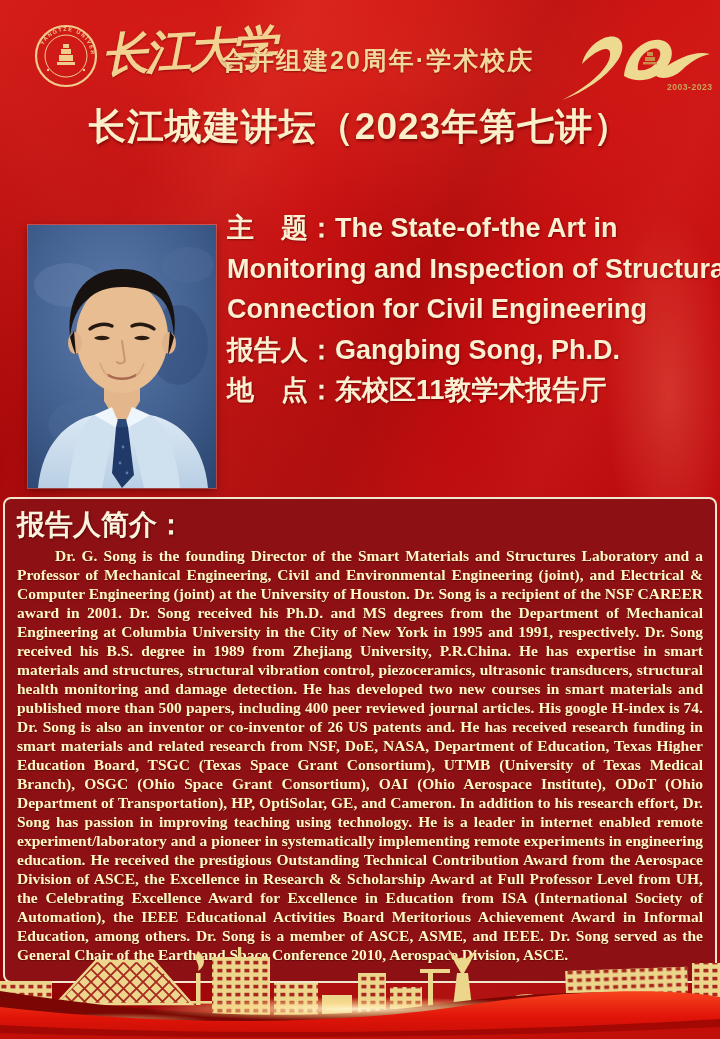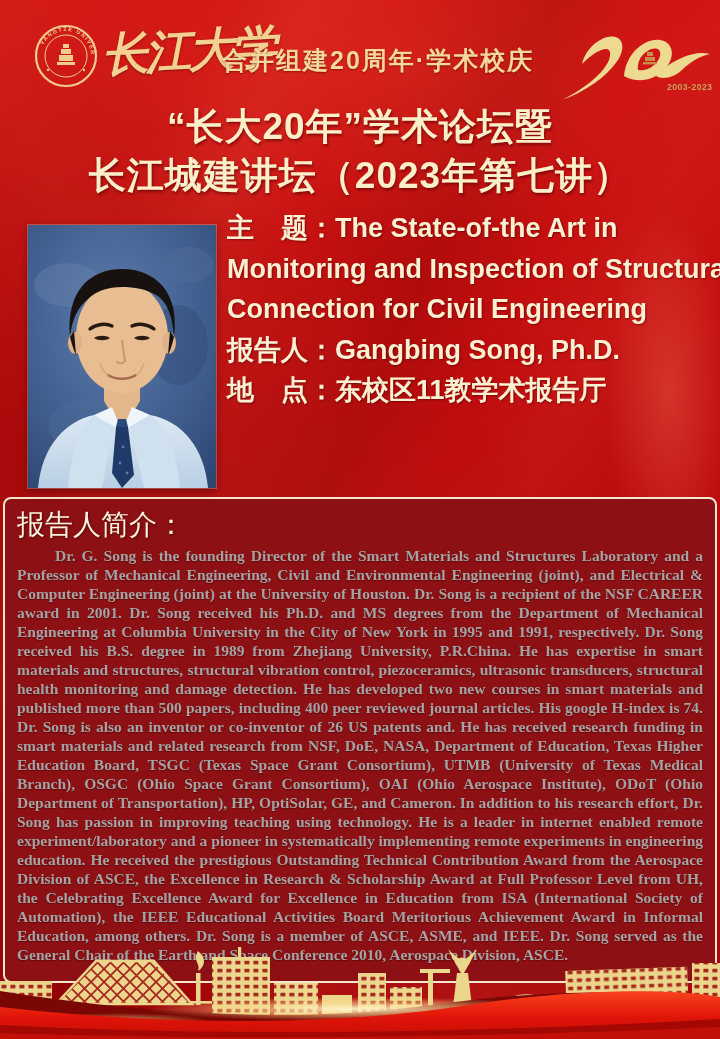--- a/index.html
+++ b/index.html
@@ -51,27 +51,27 @@
   .details .row{white-space:nowrap;}
   .details .row.indent{padding-left:96px;}
   .bio-box{
     position:absolute;left:3px;top:497px;width:714px;height:486px;z-index:0;
     box-sizing:border-box;background:#8c1014;
     border:2px solid #f2e6ce;border-radius:8px;
     padding:6px 12px 0 12px;
   }
   .bio-inner{position:relative;z-index:4;}
   .bio-title{
-    color:#fbf3dd;font-weight:normal;font-size:28px;line-height:40px;
+    color:#fbf3dd;font-weight:bold;font-size:28px;line-height:40px;
     text-shadow:1px 1px 2px rgba(60,0,0,.6);
   }
   .bio-text{
     margin:1px 0 0 0;
     font-family:"Liberation Serif","DejaVu Serif",serif;font-weight:bold;
-    font-size:15.5px;line-height:19px;color:#a3a3a3;
+    font-size:15.5px;line-height:19px;color:#fef9c3;
     text-align:justify;text-indent:38px;
     text-shadow:0 1px 1px rgba(60,0,0,.5);
   }
   .skyline{position:absolute;left:0;bottom:0;width:720px;height:96px;z-index:1;}
   .ribbon{position:absolute;left:0;bottom:0;width:720px;height:76px;z-index:5;}
 </style>
 </head>
 <body>
 
 <div class="poster">
@@ -107,21 +107,20 @@
     </g>
     <g fill="#c98f4a">
       <rect x="93" y="38" width="6" height="4"></rect>
       <rect x="91" y="43" width="10" height="4"></rect>
       <rect x="89" y="48" width="14" height="2.4"></rect>
     </g>
     <text x="113" y="76" font-size="8.6" font-weight="bold" fill="#caa35c" letter-spacing="0.5">2003-2023</text>
   </svg>
 
   <div class="title">
-    <div>“长大20年”学术论坛暨</div>
     <div>长江城建讲坛（2023年第七讲）</div>
   </div>
 
   <div class="photo">
     <svg viewBox="0 0 188 263">
       <defs>
         <radialGradient id="bgblue" cx="45%" cy="35%" r="85%">
           <stop offset="0%" stop-color="#5d7cab"></stop>
             <stop offset="55%" stop-color="#42608f"></stop>
             <stop offset="100%" stop-color="#2b4470"></stop>

